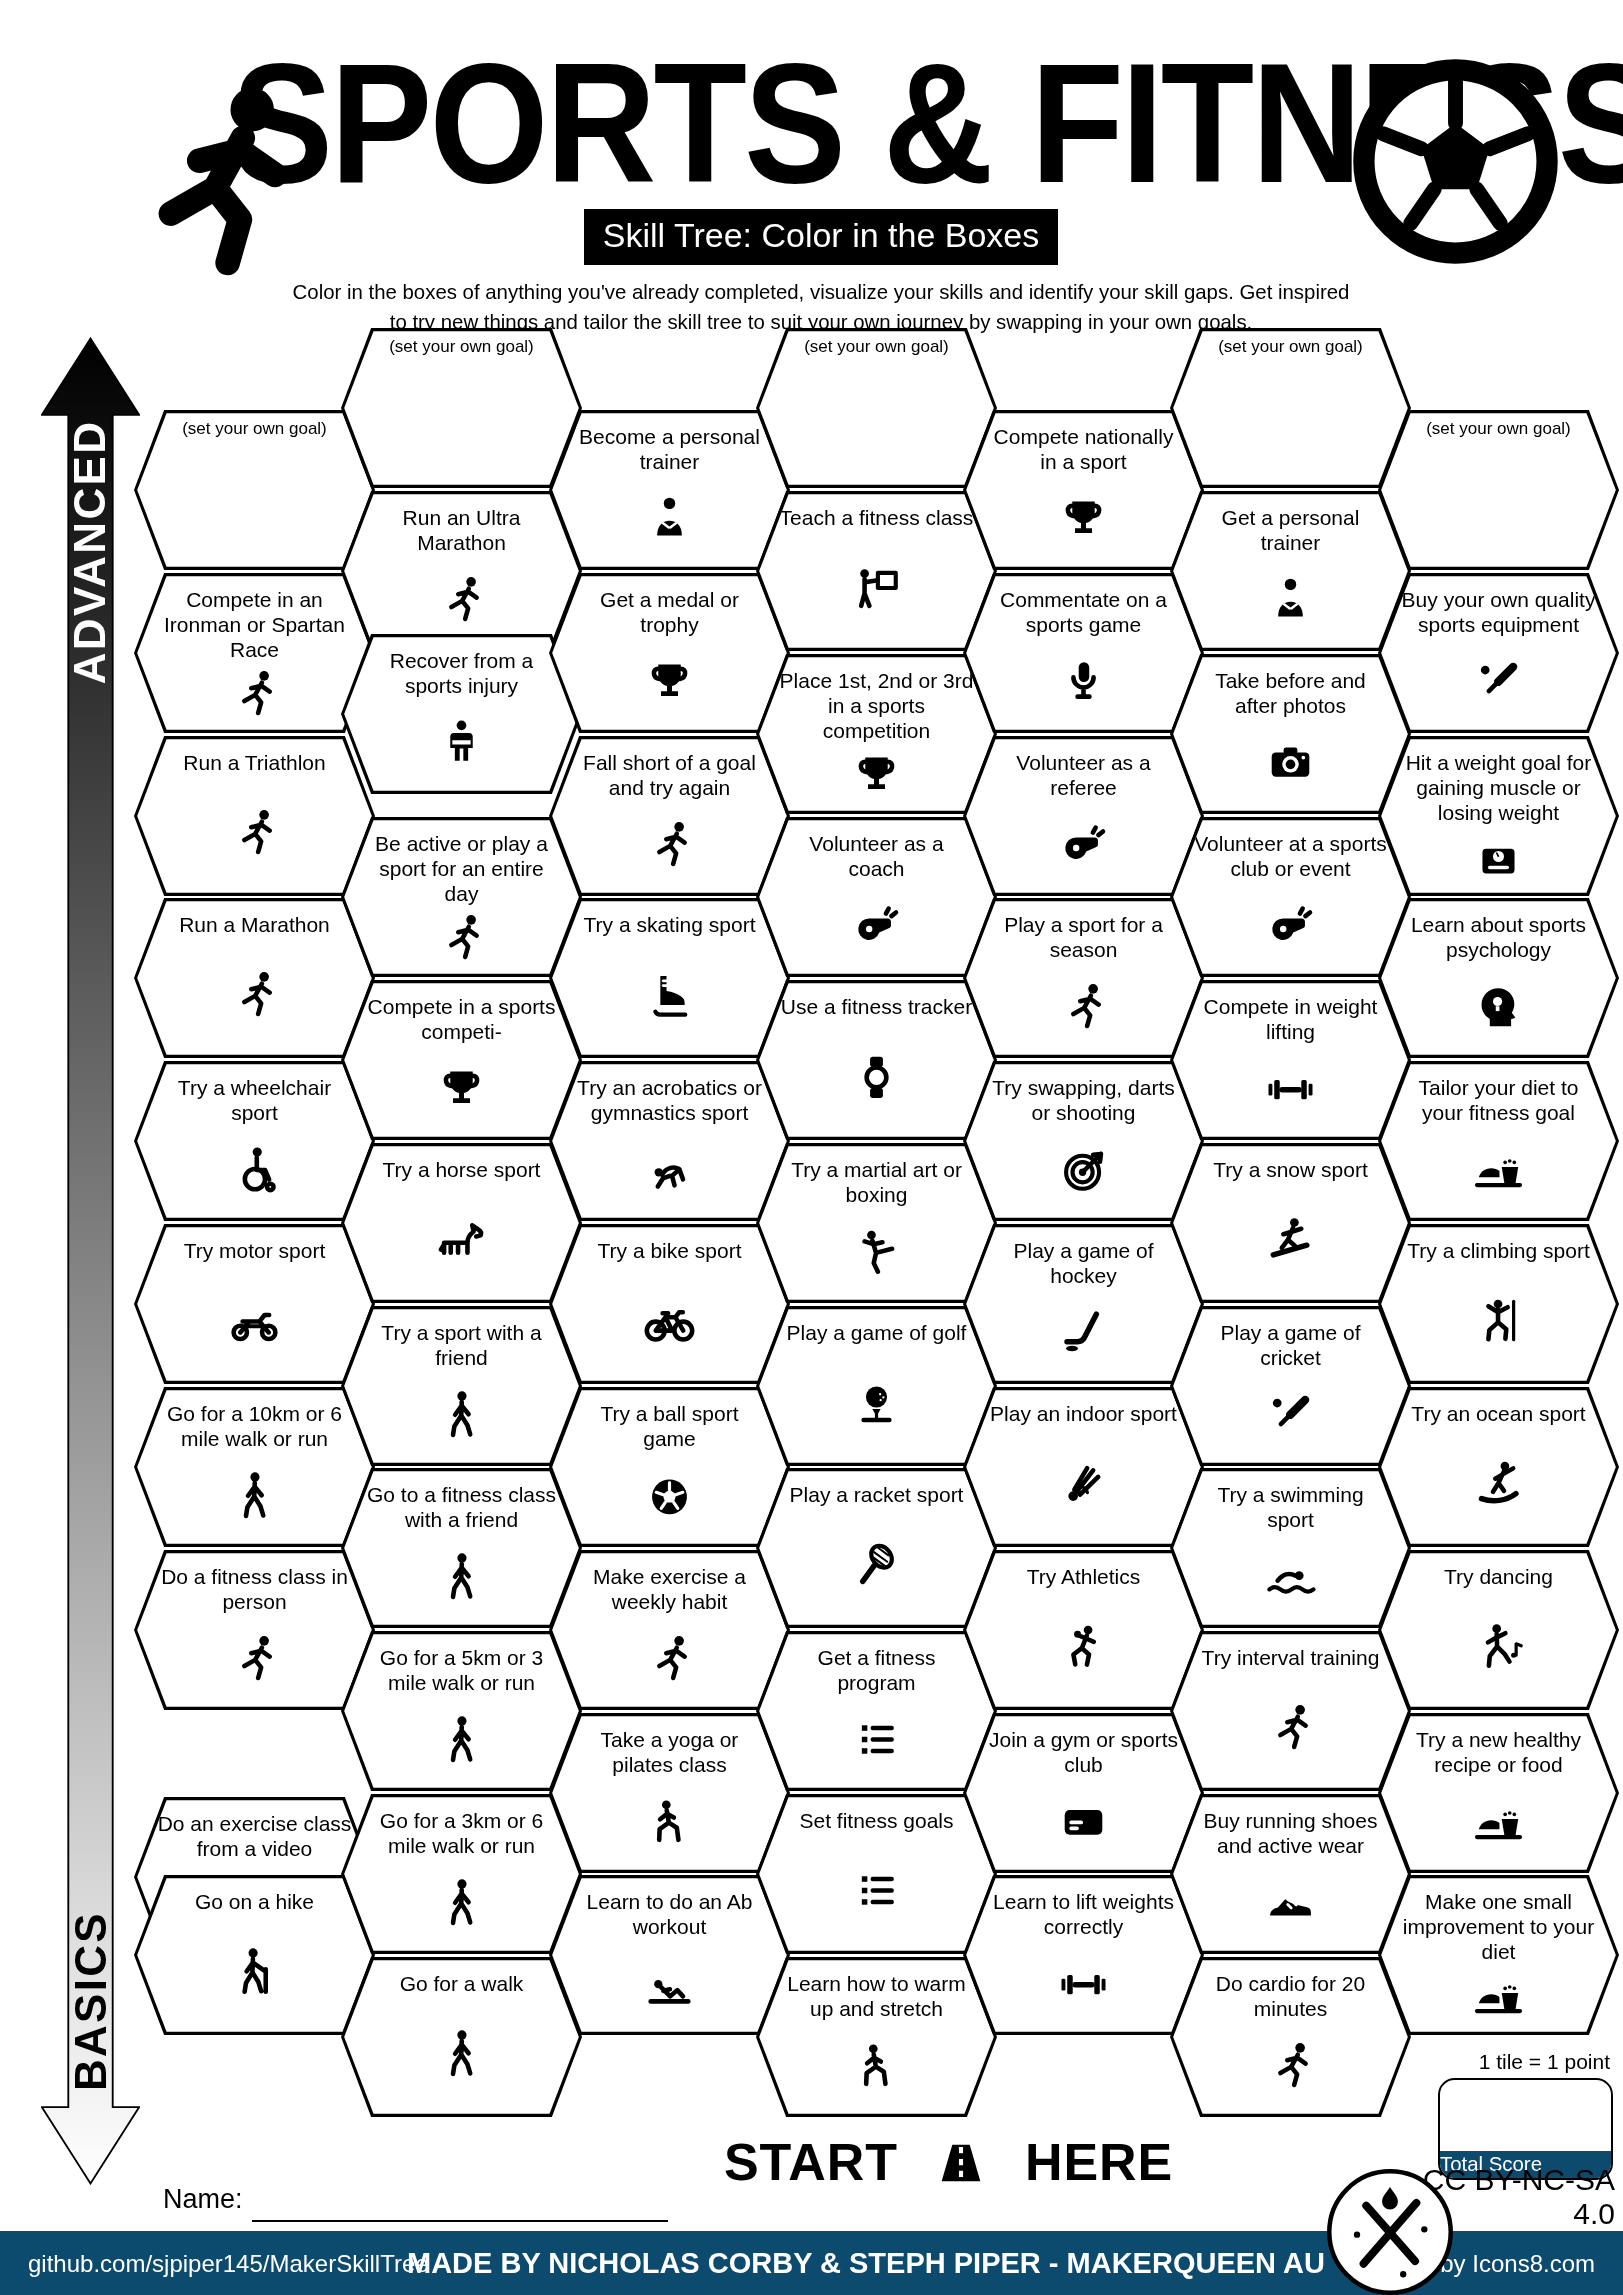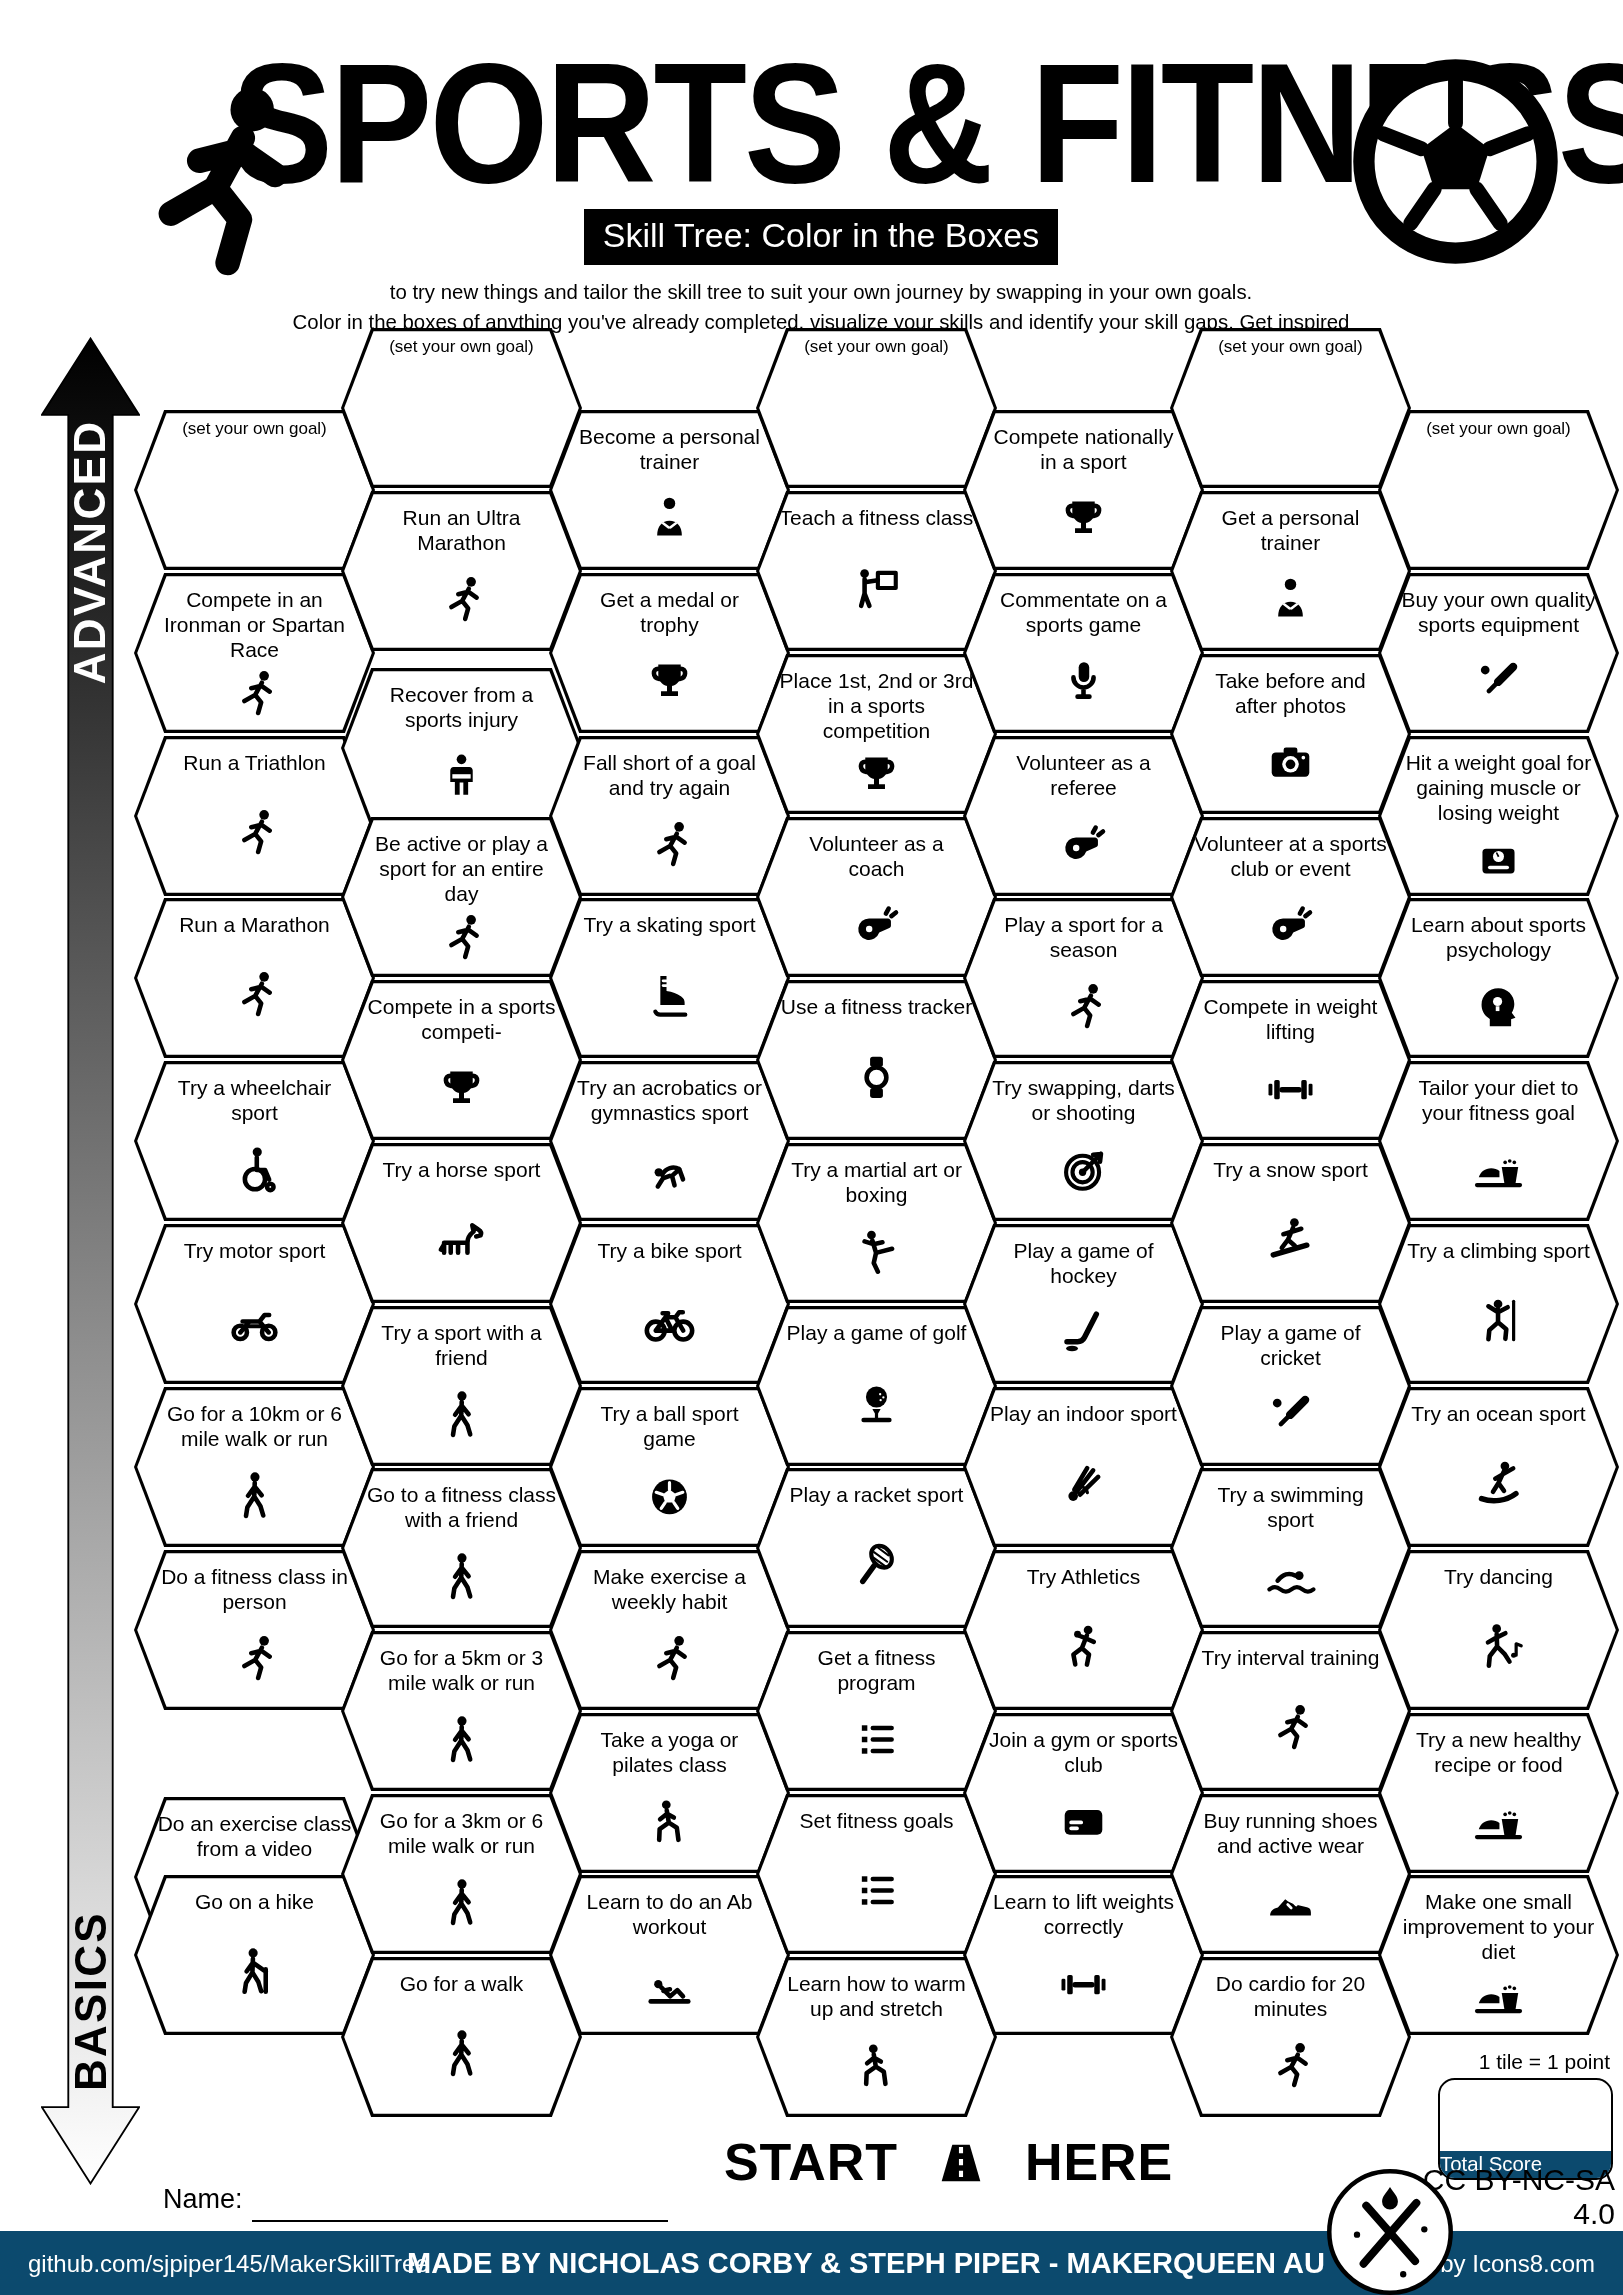--- a/index.html
+++ b/index.html
@@ -68,22 +68,22 @@
     <g fill="none" stroke="#000" stroke-width="2.6" stroke-linecap="round" stroke-linejoin="round">
       <path d="M15.2 7.3 12.3 12.6 7.6 15.3M12.3 12.6 14.9 15.9 13.6 20.5M14.9 8.6 10.6 9.7M14.9 8.6 18.6 11.2"></path>
     </g>
   </svg>
 
   <div class="title">SPORTS &amp; FITNESS</div>
   <div class="subtitle-wrap">
     <span class="subtitle">Skill Tree: Color in the Boxes</span>
   </div>
   <div class="desc">
+    <div>Color in the boxes of anything you've already completed, visualize your skills and identify your skill gaps.  Get inspired</div>
     <div>to try new things and tailor the skill tree to suit your own journey by swapping in your own goals.</div>
-    <div>Color in the boxes of anything you've already completed, visualize your skills and identify your skill gaps.  Get inspired</div>
   </div>
 
   <svg class="hdr-icon" style="left:1349px;top:55px;" width="213" height="213" viewBox="0 0 100 100">
     <circle cx="50" cy="50" r="43" fill="#fff" stroke="#000" stroke-width="10"></circle>
     <path fill="#000" d="M50 32 66 44 60 63 40 63 34 44Z"></path>
     <g stroke="#000" stroke-width="7" stroke-linecap="round">
       <path d="M50 32V12M66 44l18-7M60 63l11 16M40 63 29 79M34 44 16 37"></path>
     </g>
   </svg>
 
@@ -230,21 +230,21 @@
         <div class="hex-inner">
           <div class="hex-label">Run an Ultra Marathon</div>
           <div class="hex-iconbox">
             <svg class="ic" viewBox="0 0 24 24">
               <circle class="f" cx="16.2" cy="4.3" r="2.1"></circle>
               <path class="s" d="M15.2 7.3 12.3 12.6 7.6 15.3M12.3 12.6 14.9 15.9 13.6 20.5M14.9 8.6 10.6 9.7M14.9 8.6 18.6 11.2"></path>
             </svg>
           </div>
         </div>
       </div>
-      <div class="hex" style="left: 341px; top: 668px;">
+      <div class="hex" style="left: 341px; top: 634px;">
         <div class="hex-border"></div>
         <div class="hex-inner">
           <div class="hex-label">Recover from a sports injury</div>
           <div class="hex-iconbox">
             <svg class="ic" viewBox="0 0 24 24">
               <circle class="f" cx="12" cy="4.5" r="2.1"></circle>
               <path class="f" d="M8.6 7.8h6.8c.9 0 1.5.7 1.5 1.6v5h-2V20h-2.1v-5.4h-1.6V20H9.1v-5.6h-2v-5c0-.9.6-1.6 1.5-1.6z"></path>
               <path class="wf" d="M8 11h8v1.9H8z"></path>
             </svg>
           </div>

